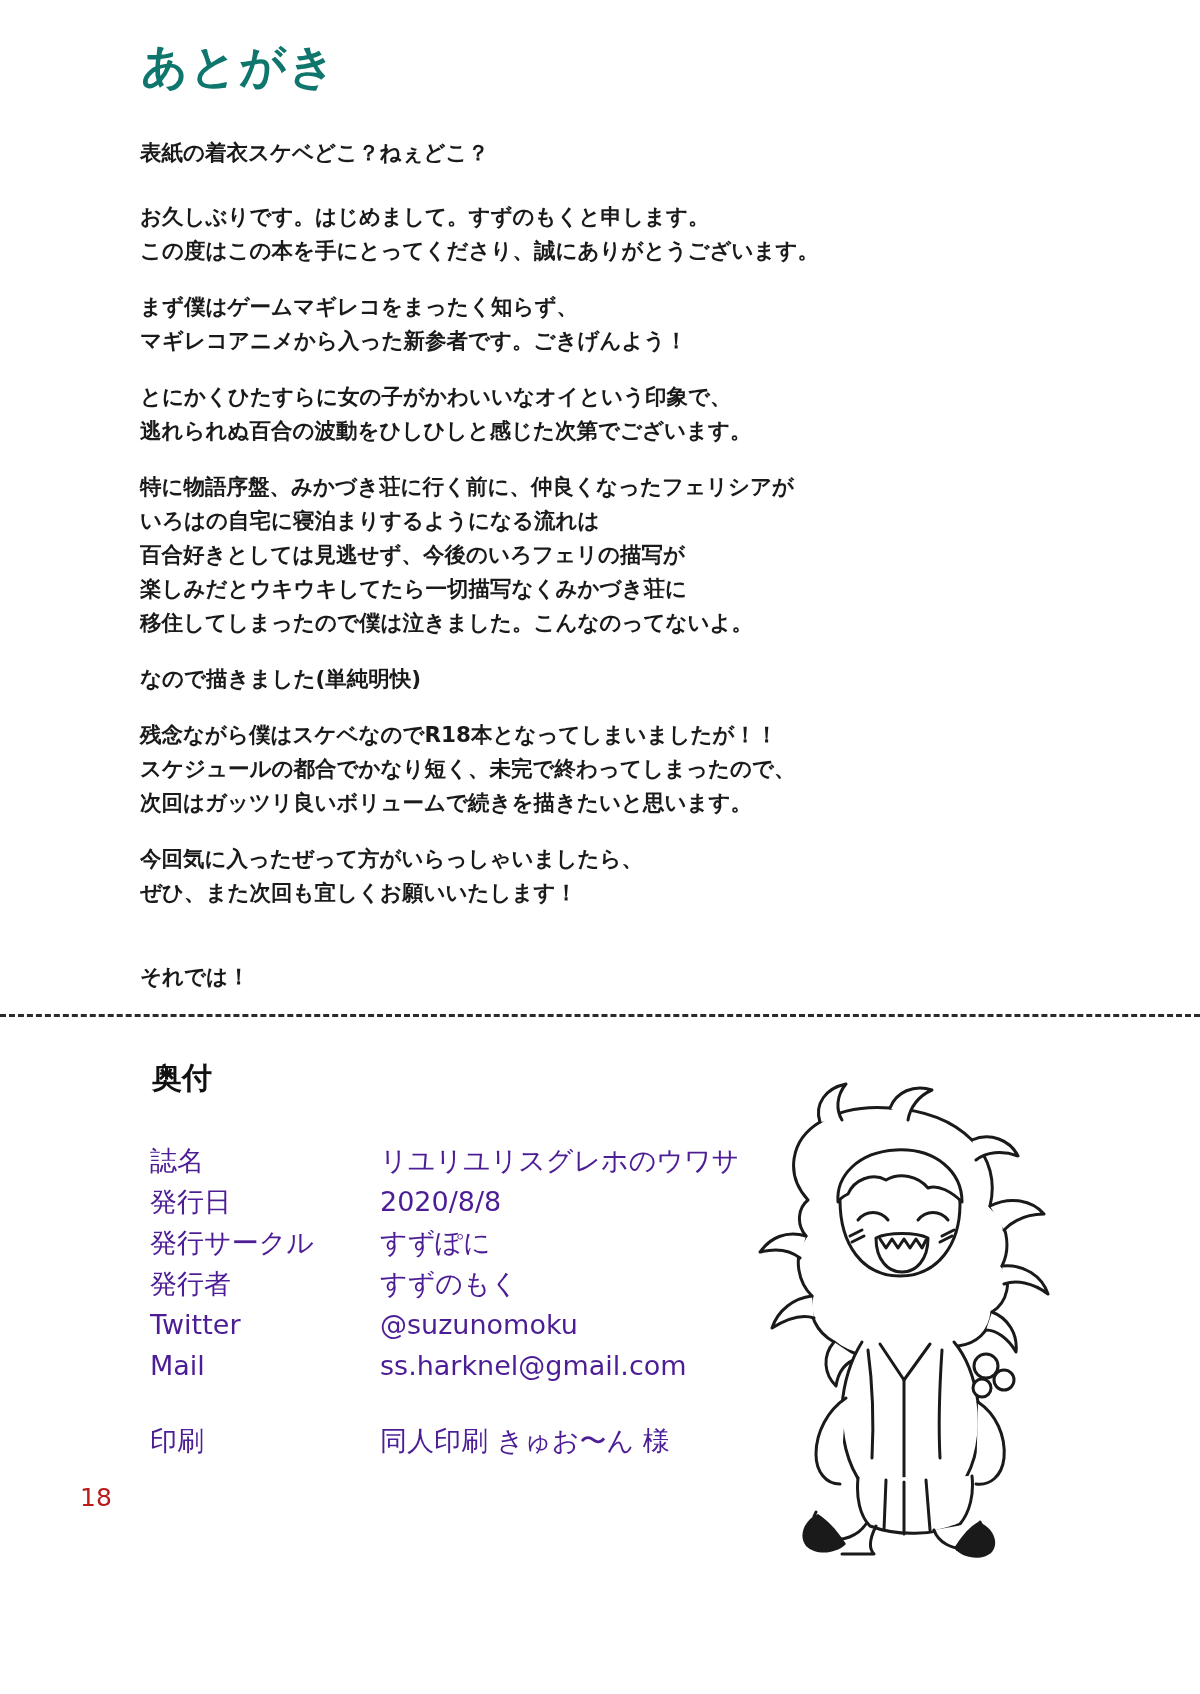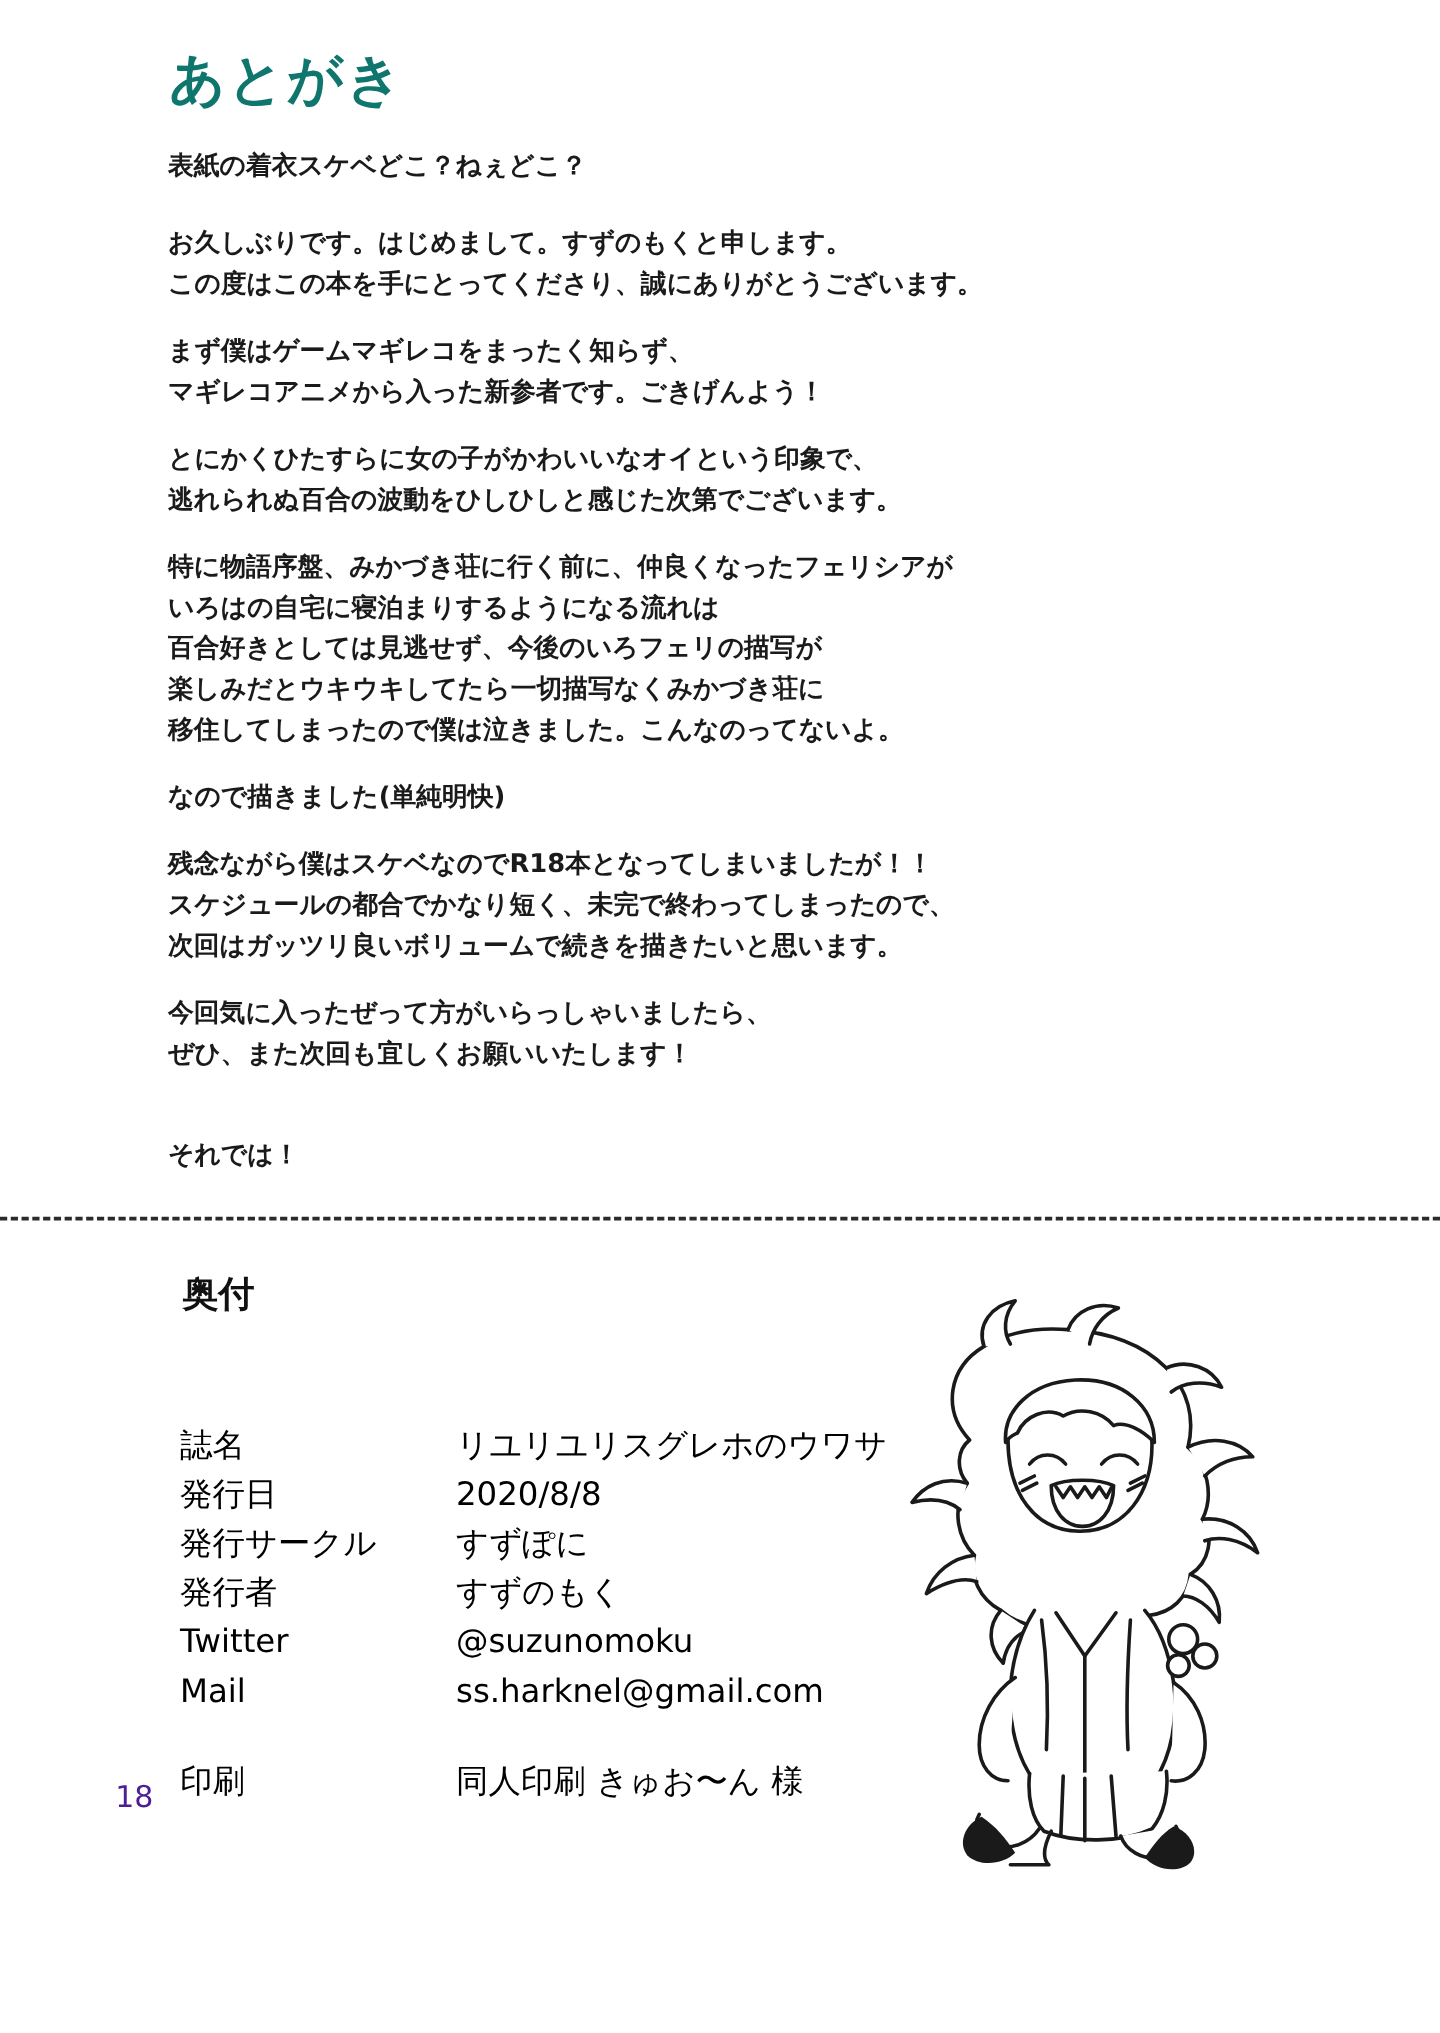--- a/index.html
+++ b/index.html
@@ -42,20 +42,21 @@
     line-height: 34px;
     color: #1a1a1a;
     font-family: "DejaVu Sans", "Liberation Sans", sans-serif;
   }
   .para {
     margin: 0 0 22px 0;
     font-weight: bold;
   }
   .para.lead {
     margin-bottom: 30px;
+    margin-top: 14px;
   }
   .para .line {
     display: block;
     white-space: pre;
   }
   .para.tail {
     margin-top: 50px;
   }
 
   
@@ -78,45 +79,44 @@
     color: #111;
   }
 
   .colophon-table {
     position: absolute;
     left: 150px;
     top: 1140px;
     font-size: 27px;
     line-height: 41px;
     font-family: "DejaVu Sans", "Liberation Sans", sans-serif;
-    color: #000000;
+    color: #4c1d95;
     border-collapse: collapse;
-    margin-top: 44px;
   }
   .colophon-table td {
     padding: 0;
     vertical-align: top;
     white-space: nowrap;
   }
   .colophon-table td.label {
     width: 222px;
     padding-right: 8px;
   }
   .colophon-table tr.spacer td {
     height: 34px;
   }
 
   
   .page-number {
     position: absolute;
-    left: 96px;
+    left: 80px;
     top: 1483px;
     font-size: 25px;
     font-family: "DejaVu Sans", "Liberation Sans", sans-serif;
-    color: #4c1d95;
+    color: #b91c1c;
   }
 
   
   .illustration {
     position: absolute;
     left: 690px;
     top: 1080px;
     width: 400px;
     height: 480px;
   }

